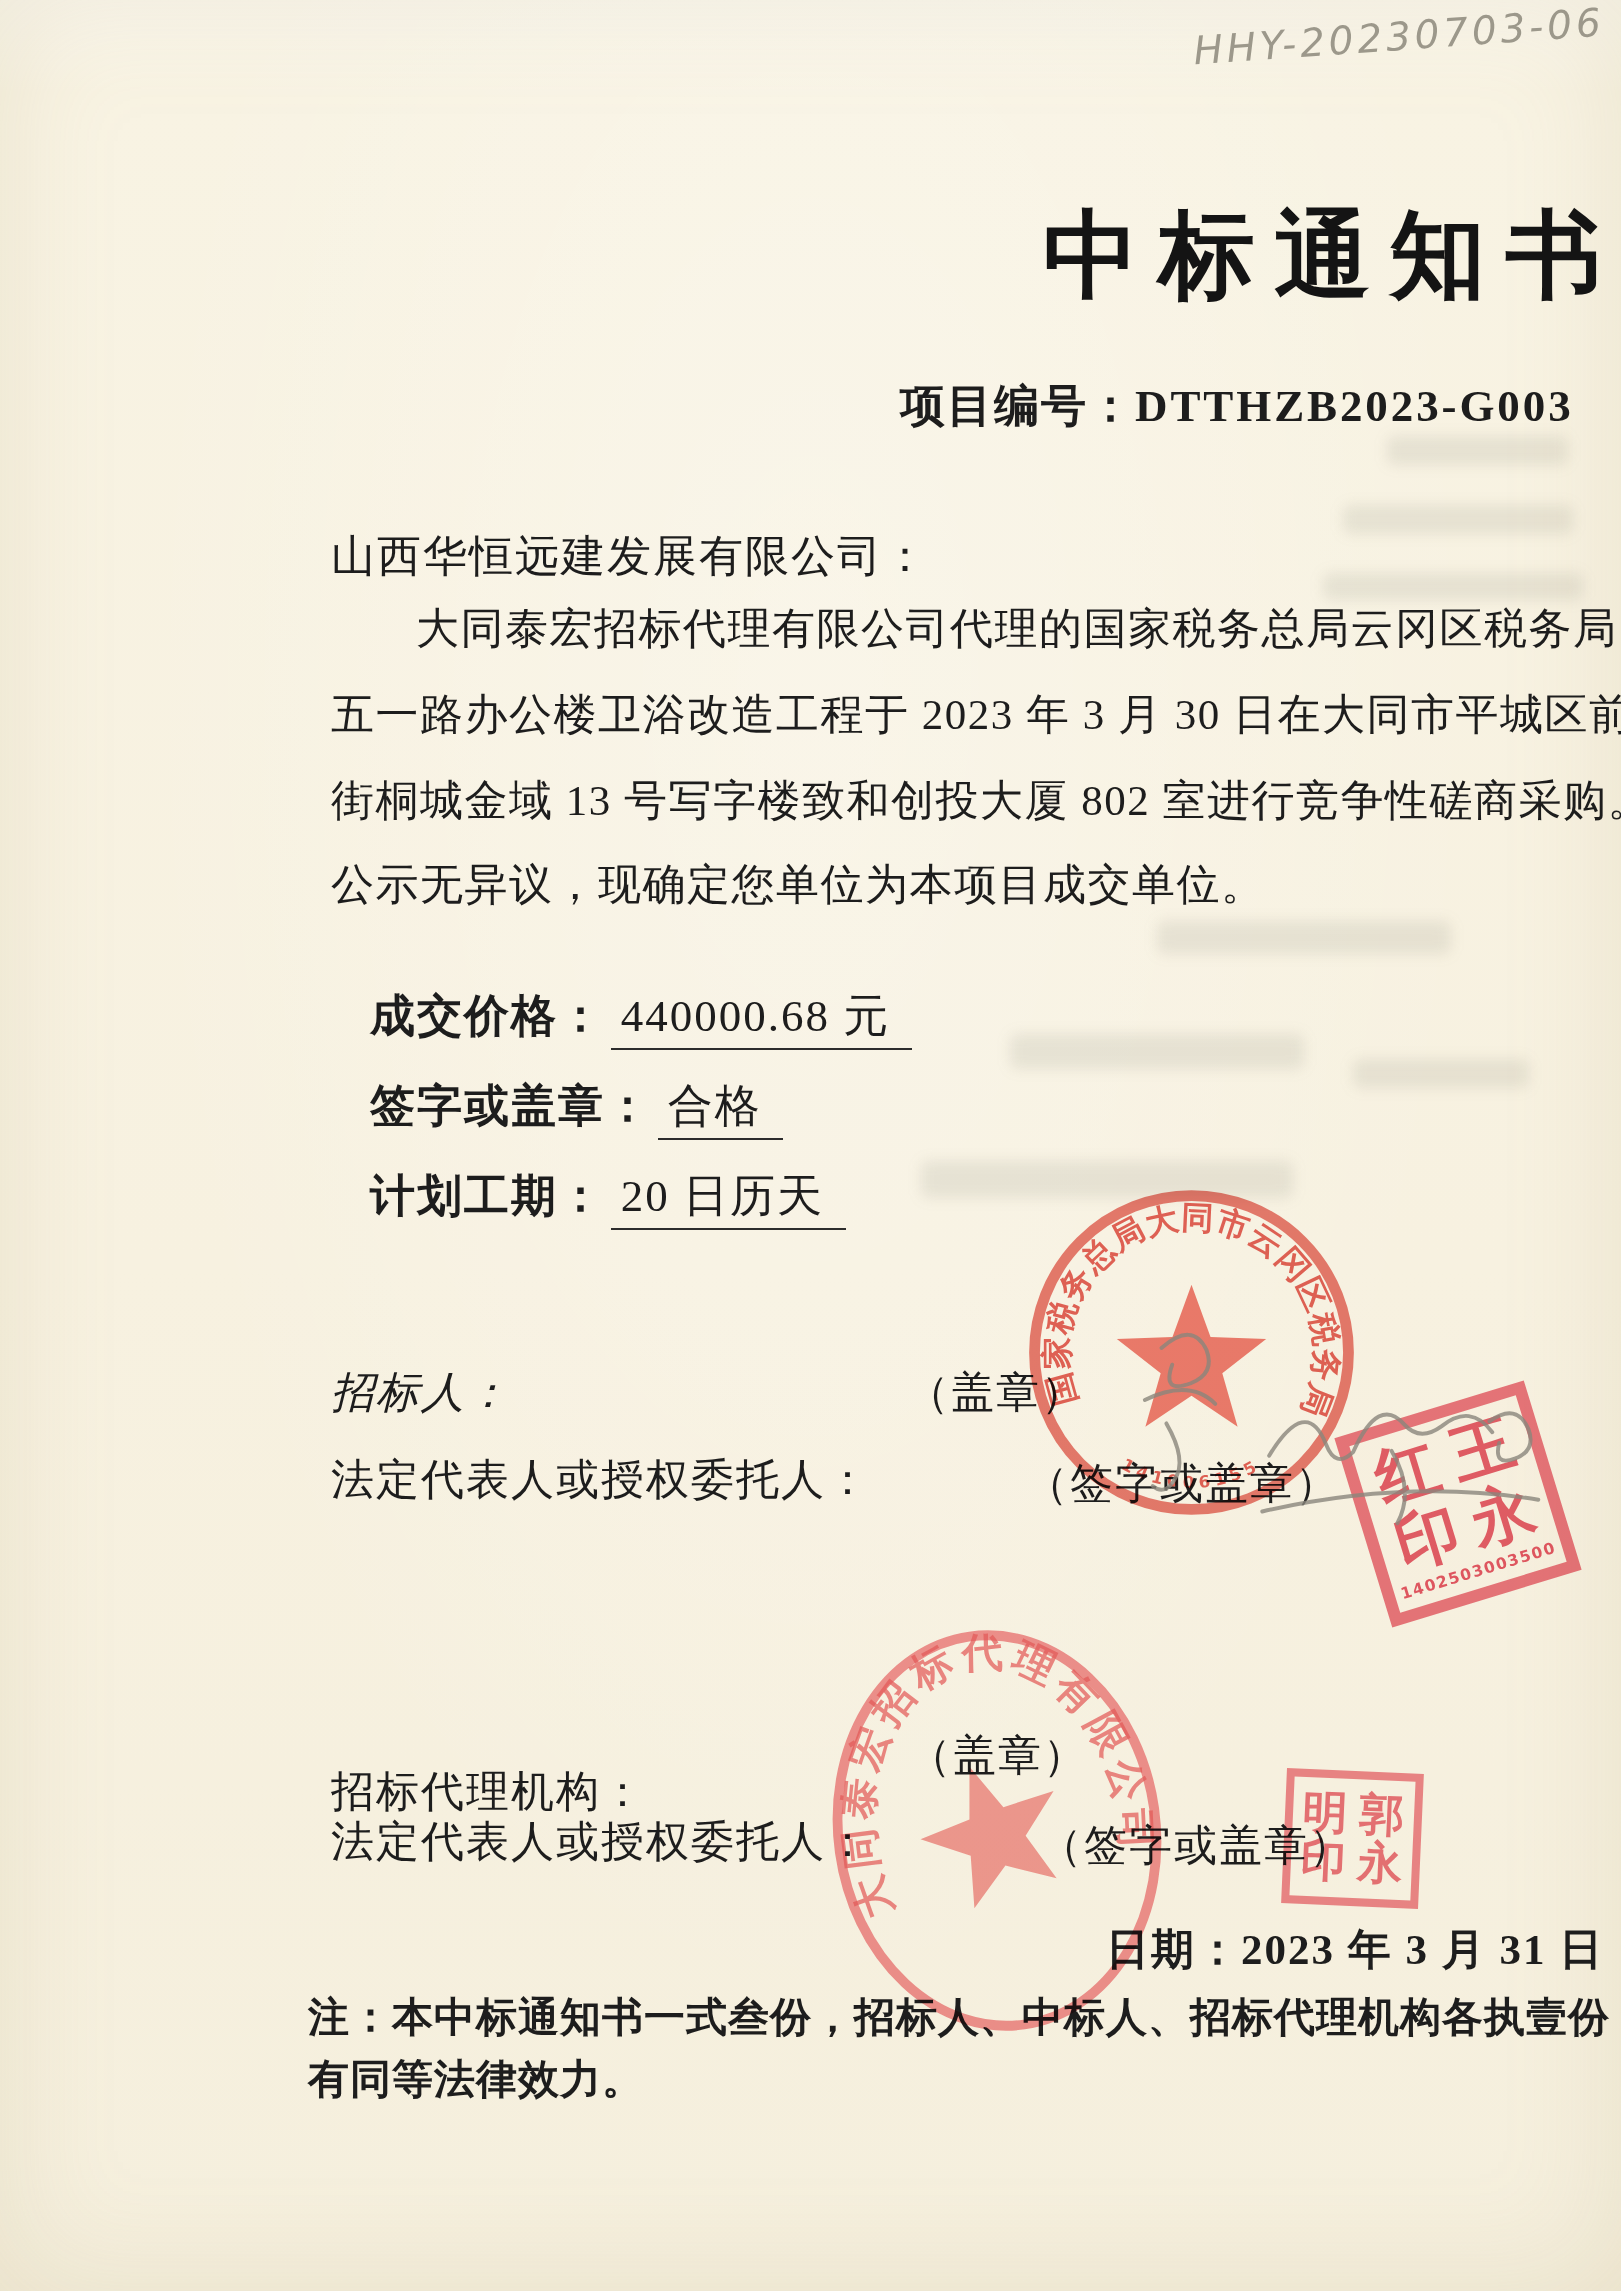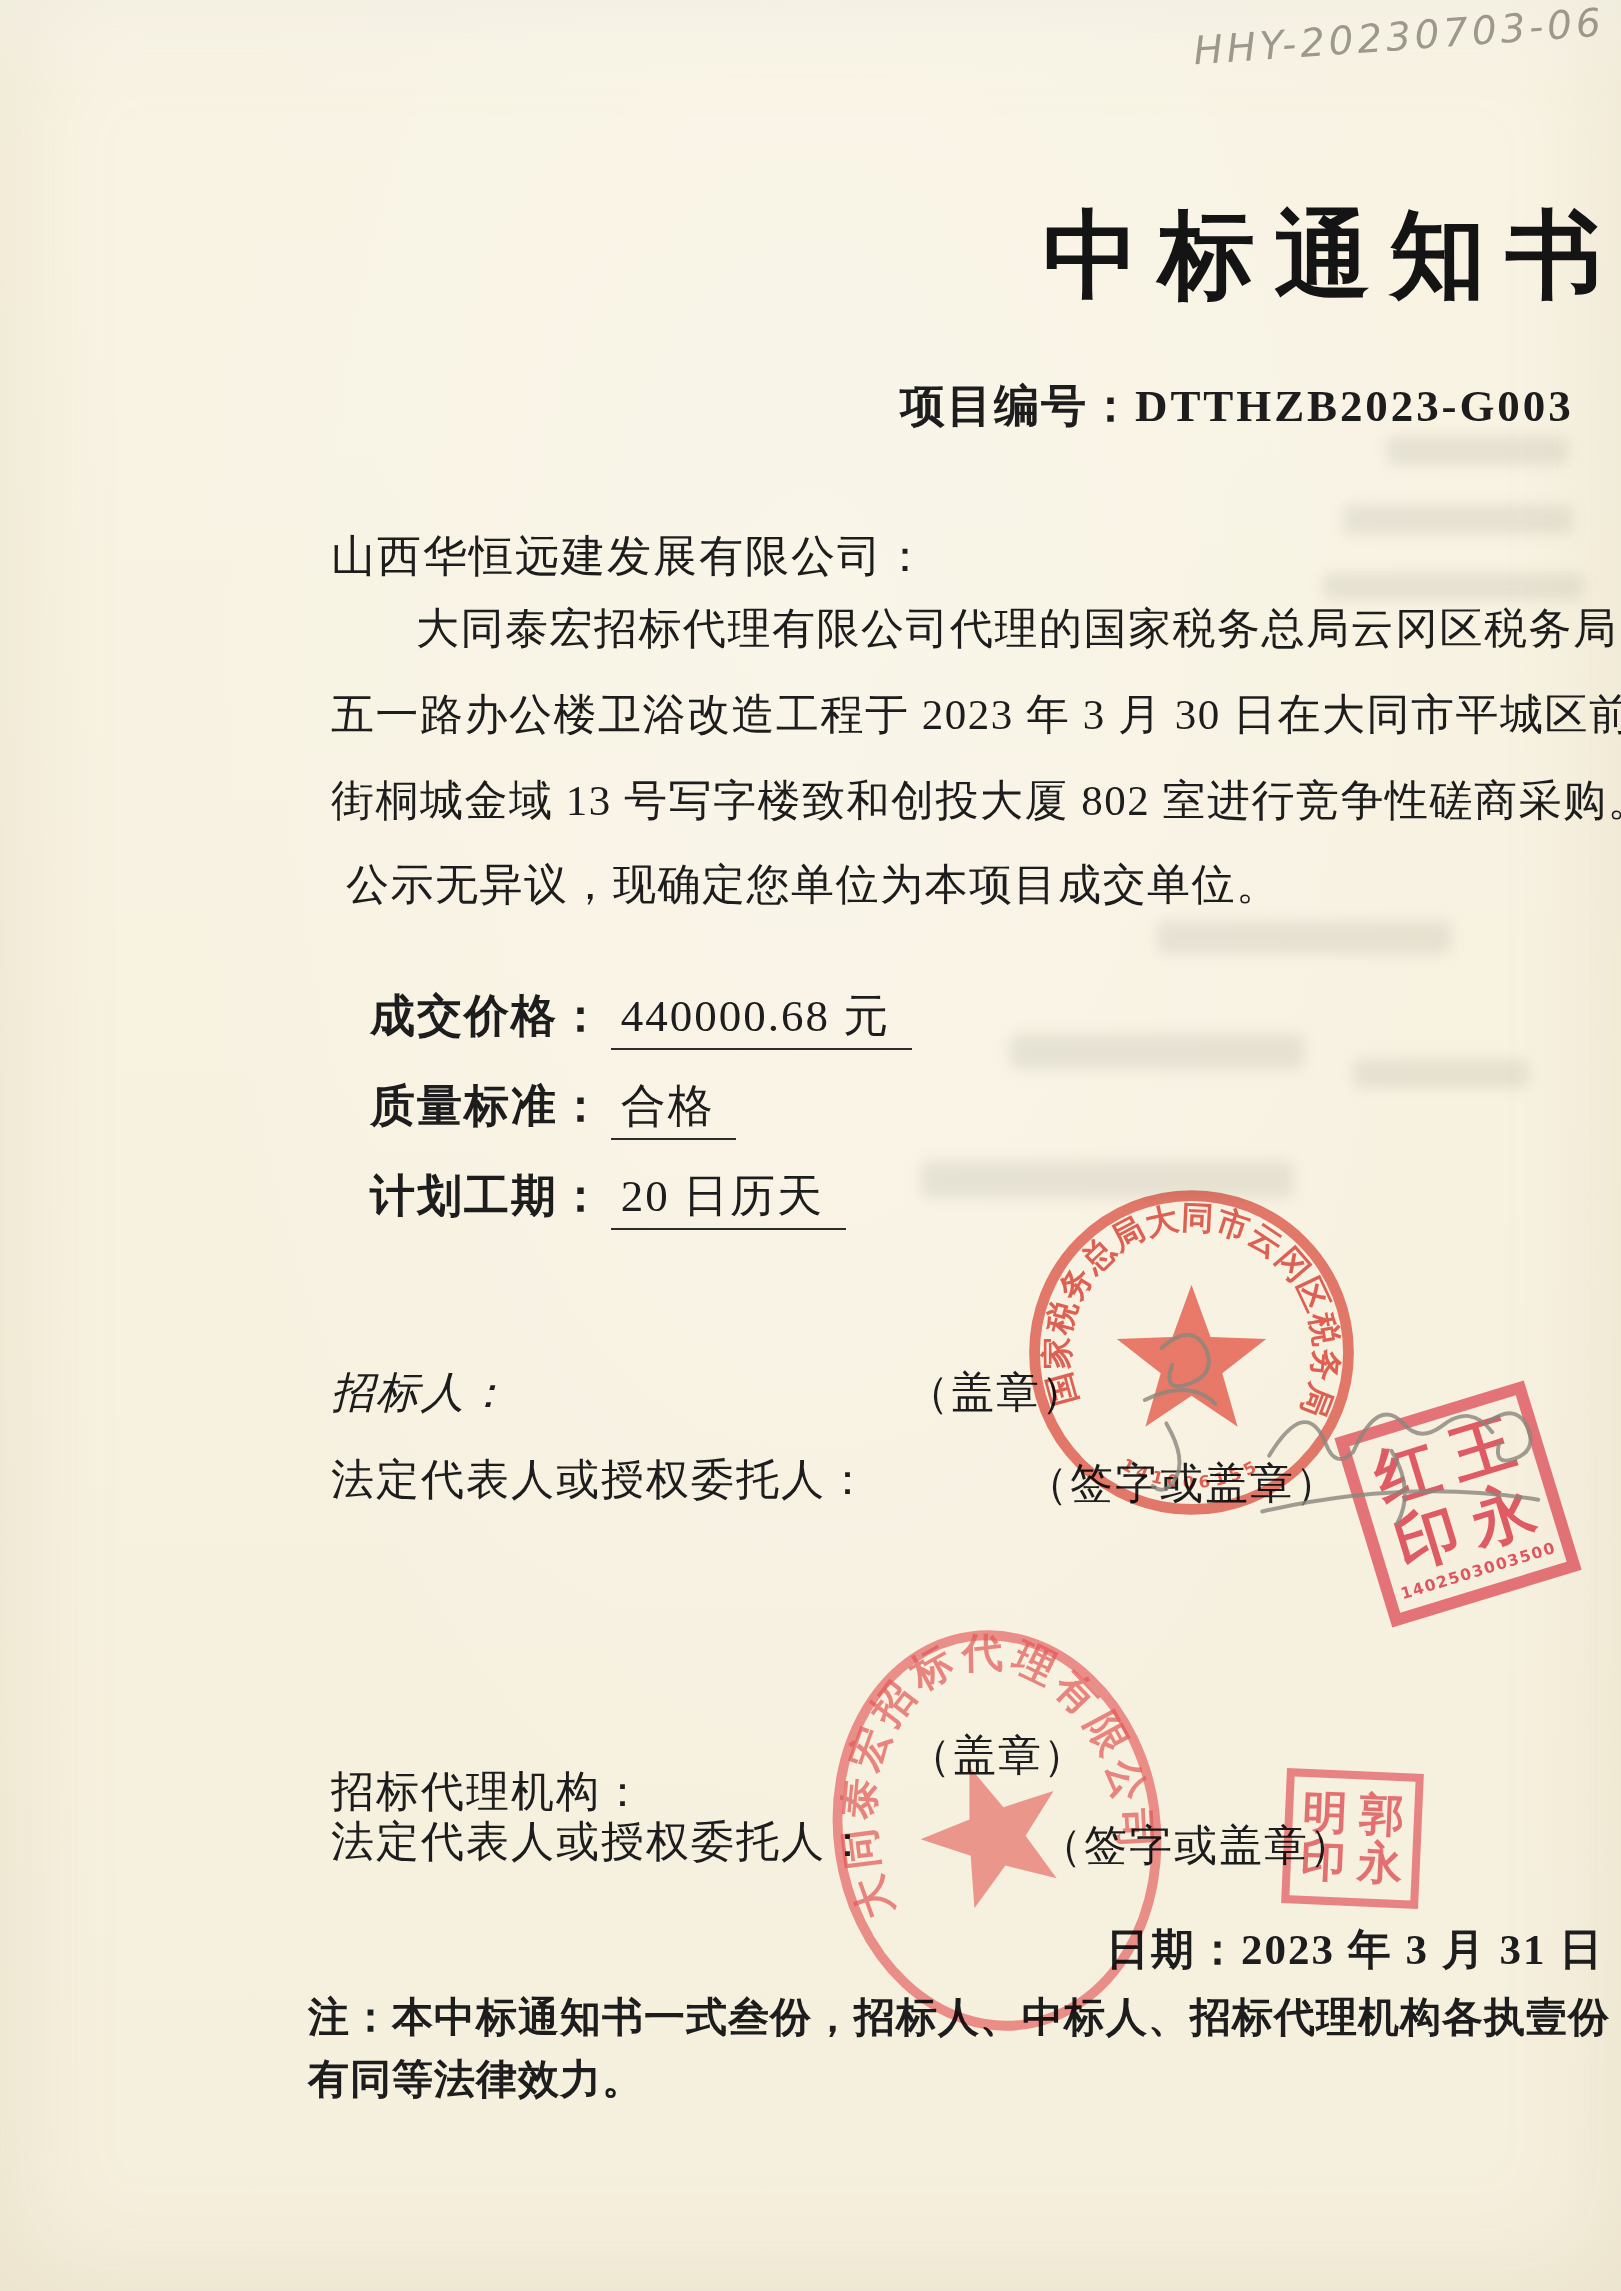--- a/index.html
+++ b/index.html
@@ -27,21 +27,21 @@
     top:192px;left:0;width:100%;text-align:right;
     font-size:96px;font-weight:700;letter-spacing:19.6px;color:#141414;
   }
   .project-line{top:376px;left:900px;font-size:45px;font-weight:700;letter-spacing:2px;}
   .project-line .num{font-weight:700;letter-spacing:2.9px;font-family:"Liberation Serif","DejaVu Serif",serif;}
   .addressee{top:527px;left:331px;font-size:44px;letter-spacing:2px;}
   .bodyline{font-size:43px;letter-spacing:1.5px;white-space:nowrap;}
   .bl1{top:600px;left:416px;}
   .bl2{top:686px;left:331px;}
   .bl3{top:772px;left:331px;}
-  .bl4{top:856px;left:346px;text-align:center;}
+  .bl4{top:856px;left:331px;text-align:center;}
   .field{font-size:45px;white-space:nowrap;}
   .field .lbl{font-weight:700;letter-spacing:2px;}
   .field .val{
     display:inline-block;border-bottom:2.9px solid #2c2c2c;
     padding:0 21.6px 2px 9.8px;margin-left:5.9px;letter-spacing:2px;
   }
   .f1{top:986px;left:370px;}
   .f2{top:1076px;left:370px;}
   .f3{top:1166px;left:370px;}
   .signlabel{font-size:43px;letter-spacing:2px;white-space:nowrap;}
@@ -118,21 +118,21 @@
 
   <div class="abs addressee">山西华恒远建发展有限公司：</div>
   <div class="abs bodyline bl2">五一路办公楼卫浴改造工程于 2023 年 3 月 30 日在大同市平城区前进</div>
   <div class="abs bodyline bl3">街桐城金域 13 号写字楼致和创投大厦 802 室进行竞争性磋商采购。</div>
   <div class="abs bodyline bl4">公示无异议，现确定您单位为本项目成交单位。</div>
 
   <div class="abs field f1">
     <span class="lbl">成交价格：</span><span class="val">440000.68 元</span>
   </div>
   <div class="abs field f2">
-    <span class="lbl">质量标准：</span><span class="val">合格</span>
+    <span class="lbl">签字或盖章：</span><span class="val">合格</span>
   </div>
   <div class="abs field f3">
     <span class="lbl">计划工期：</span><span class="val">20 日历天</span>
   </div>
 
   <div class="abs signlabel s1l">招标人：</div>
   <div class="abs signlabel s1h">（盖章）</div>
   <div class="abs signlabel s2l">法定代表人或授权委托人：</div>
   <div class="abs signlabel s2h">（签字或盖章）</div>
 

